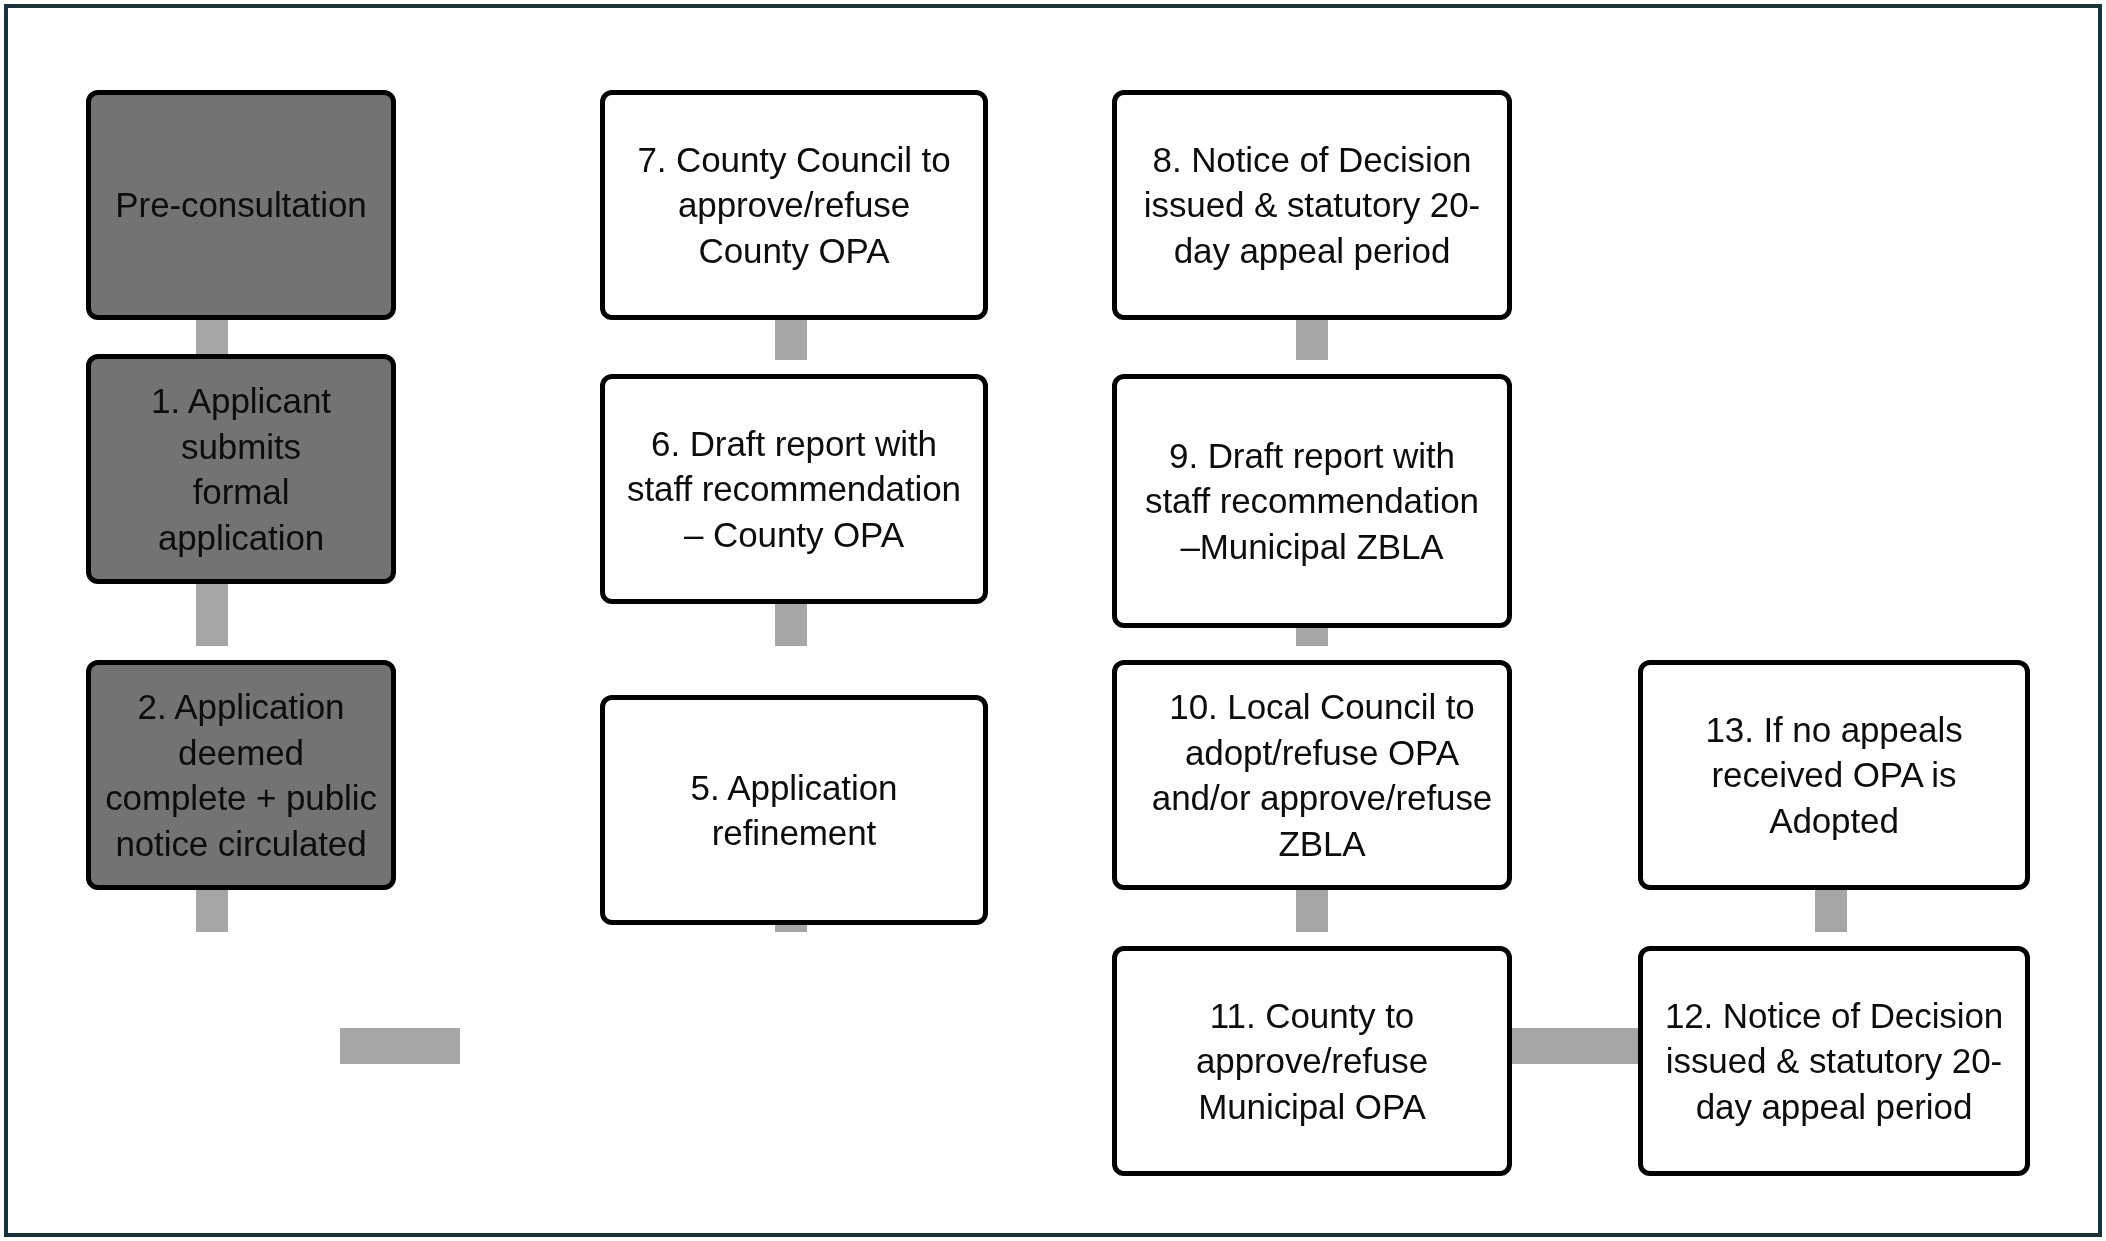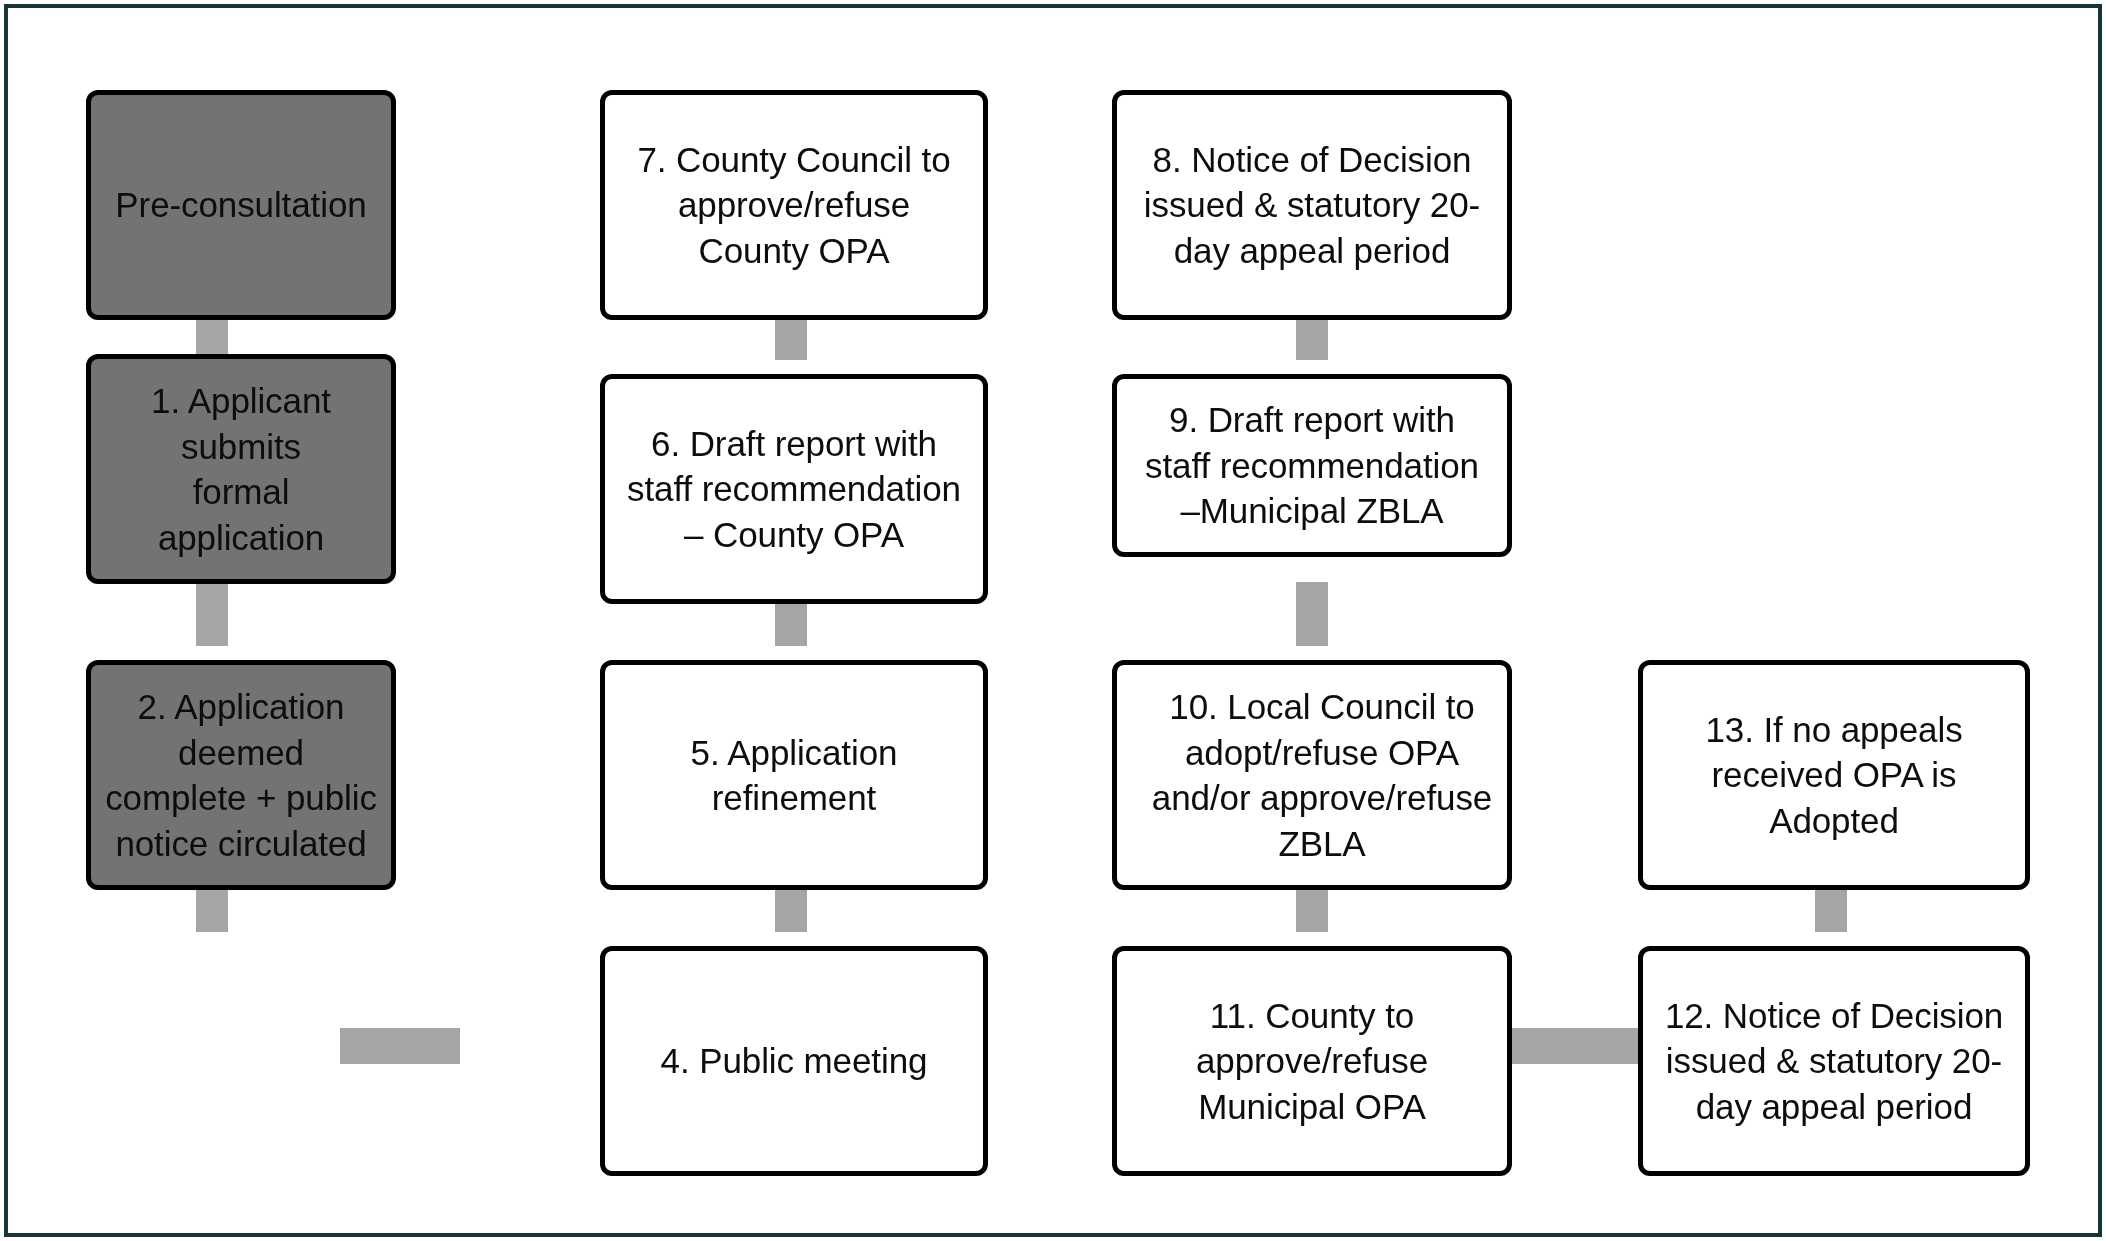--- a/index.html
+++ b/index.html
@@ -126,36 +126,33 @@
 approve/refuse
 County OPA</span>
     </div>
 
     <div class="node" style="left:600px; top:358px; width:388px; height:230px;">
       <span class="label">6. Draft report with
 staff recommendation
 – County OPA</span>
     </div>
 
-    <div class="node" style="left:600px; top:644px; width:388px; height:230px;">
+    <div class="node" style="left:600px; top:679px; width:388px; height:230px;">
       <span class="label">5. Application
 refinement</span>
     </div>
 
-    <div class="node" style="left:600px; top:930px; width:388px; height:230px;">
-      <span class="label">4. Public meeting</span>
-    </div>
 
     <div class="node" style="left:1112px; top:74px; width:400px; height:230px;">
       <span class="label">8. Notice of Decision
 issued &amp; statutory 20-
 day appeal period</span>
     </div>
 
-    <div class="node" style="left:1112px; top:358px; width:400px; height:183px;">
+    <div class="node" style="left:1112px; top:358px; width:400px; height:254px;">
       <span class="label">9. Draft report with
 staff recommendation
 –Municipal ZBLA</span>
     </div>
 
     <div class="node" style="left:1112px; top:644px; width:400px; height:230px;padding-left:20px;">
       <span class="label">10. Local Council to
 adopt/refuse OPA
 and/or approve/refuse
 ZBLA</span>

